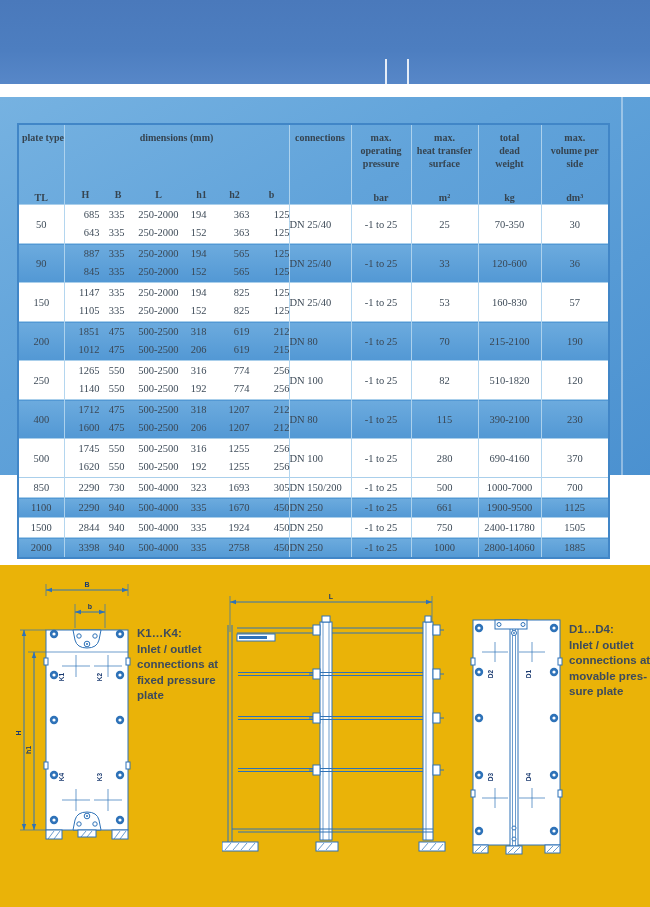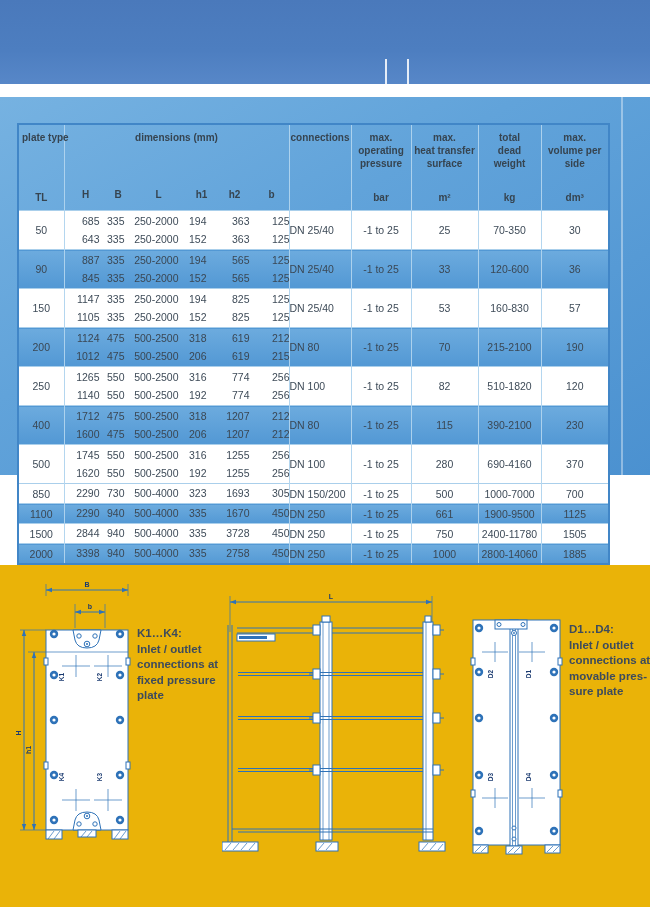--- a/index.html
+++ b/index.html
@@ -9,34 +9,34 @@
   
   .banner{position:absolute;left:0;top:0;width:650px;height:84px;
           background:linear-gradient(180deg,#49779f0%,#4b7cbe 0%,#4b7cbe 55%,#5484c5 100%);
           background:linear-gradient(180deg,#4a79bb 0%,#4d7ec0 60%,#5787c8 100%);}
   .tick{position:absolute;width:2px;height:25px;top:59px;background:rgba(255,255,255,.85);}
   .tick.t1{left:385px}.tick.t2{left:407px}
   .logo{position:absolute;left:505px;top:16px;width:136px;height:47px;}
 
   
   .content{position:absolute;left:0;top:97px;width:650px;height:378px;
-           background:linear-gradient(150deg,#76b2e1 0%,#61a3da 40%,#4b91d0 100%);}
+           background:linear-gradient(150deg,#76b2e1 0%,#61a3da 40%,#4b91d0 100%);font-family:Liberation Serif, serif;}
   .content .edge-line{position:absolute;right:27px;top:0;width:2px;height:100%;
            background:rgba(255,255,255,.38);}
 
   
   table.spec{position:absolute;left:17px;top:26px;width:591px;table-layout:fixed;
              border-collapse:collapse;border:2px solid #4186c7;
              font-size:10.5px;color:#3e4b58;}
   .spec th,.spec td{padding:0;overflow:visible;}
   .vb{border-right:1px solid rgba(176,212,238,.95);}
   thead th{font-weight:bold;font-size:10px;color:#364450;line-height:13px;
            vertical-align:top;text-align:center;white-space:nowrap;}
   tr.h1row th{height:44px;padding-top:6px;}
-  tr.h2row th{height:29px;vertical-align:bottom;padding-bottom:6px;}
+  tr.h2row th{height:29px;vertical-align:bottom;}
   th.g-plate{text-align:left;padding-left:3px;}
   tbody tr{border-top:1px solid #aacfeb;background:#ffffff;border-radius:9px;}
   tbody tr.shaded{background:linear-gradient(180deg,#6cabde 0%,#5298d4 100%);}
   tbody tr.shaded td{color:#3a4754;}
   tr.dbl td{height:38px;}
   tr.sgl td{height:19px;}
   td{vertical-align:middle;}
   .c-plate{text-align:center;}
   .c-conn{text-align:left;padding-left:7px;white-space:nowrap;}
   .c-mid{text-align:center;white-space:nowrap;}
@@ -211,21 +211,21 @@
             <td class="c-conn vb">DN 25/40</td>
             <td class="c-mid vb">-1 to 25</td>
             <td class="c-mid vb">53</td>
             <td class="c-mid vb">160-830</td>
             <td class="c-mid">57</td>
           </tr>
           <tr class="shaded dbl">
             <td class="c-plate vb">200</td>
             <td class="c-dims vb">
               <div class="dimgrid">
-                <span class="d0">1124</span>
+                <span class="d0">1851</span>
                 <span class="d1">475</span>
                 <span class="d2">500-2500</span>
                 <span class="d3">318</span>
                 <span class="d4">619</span>
                 <span class="d5">212</span>
               </div>
               <div class="dimgrid">
                 <span class="d0">1012</span>
                 <span class="d1">475</span>
                 <span class="d2">500-2500</span>
@@ -355,21 +355,21 @@
             <td class="c-mid">1125</td>
           </tr>
           <tr class="sgl">
             <td class="c-plate vb">1500</td>
             <td class="c-dims vb">
               <div class="dimgrid">
                 <span class="d0">2844</span>
                 <span class="d1">940</span>
                 <span class="d2">500-4000</span>
                 <span class="d3">335</span>
-                <span class="d4">3728</span>
+                <span class="d4">1924</span>
                 <span class="d5">450</span>
               </div>
             </td>
             <td class="c-conn vb">DN 250</td>
             <td class="c-mid vb">-1 to 25</td>
             <td class="c-mid vb">750</td>
             <td class="c-mid vb">2400-11780</td>
             <td class="c-mid">1505</td>
           </tr>
           <tr class="shaded sgl">

